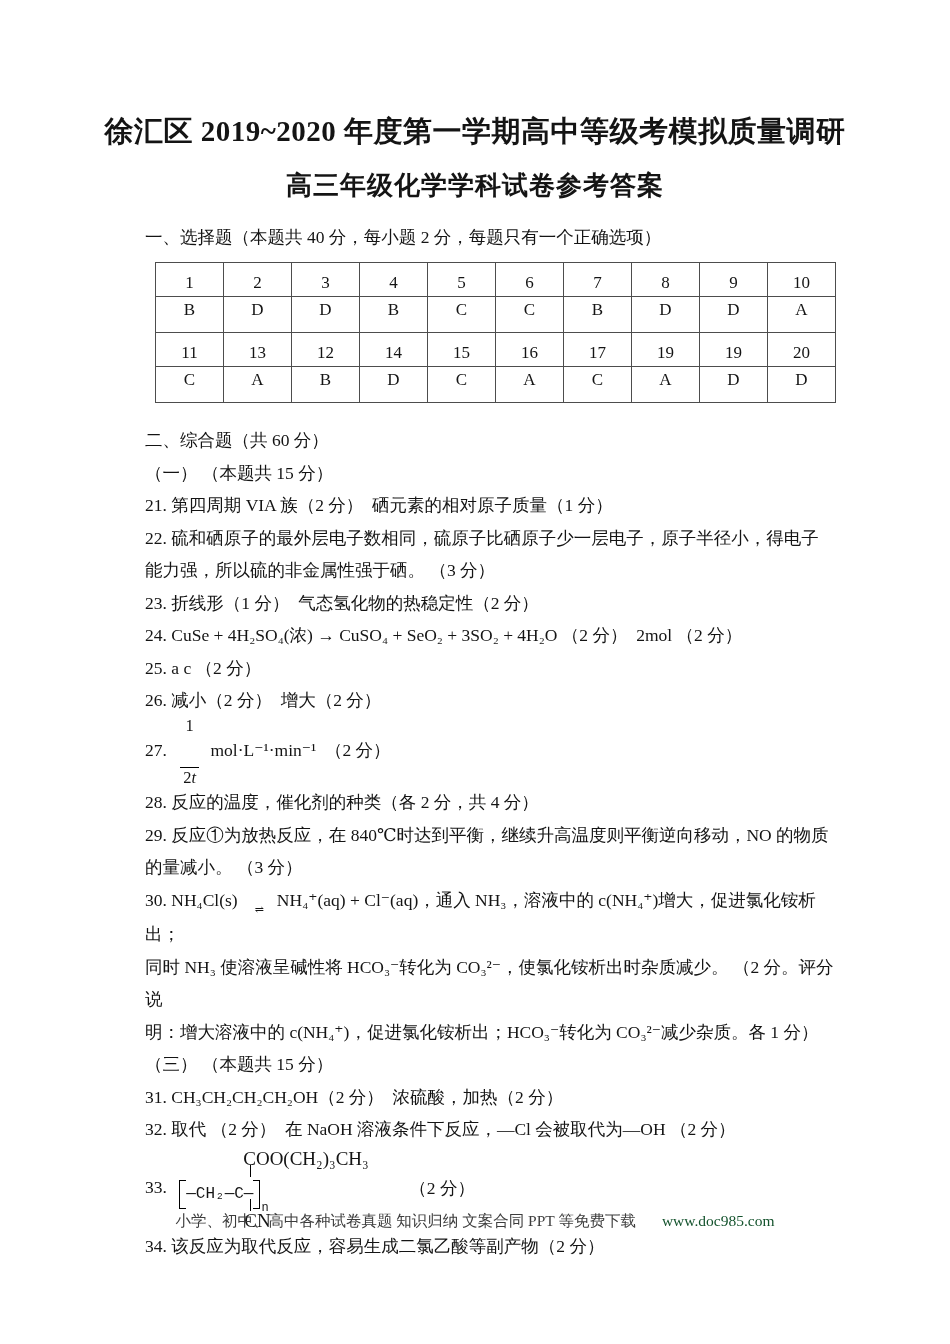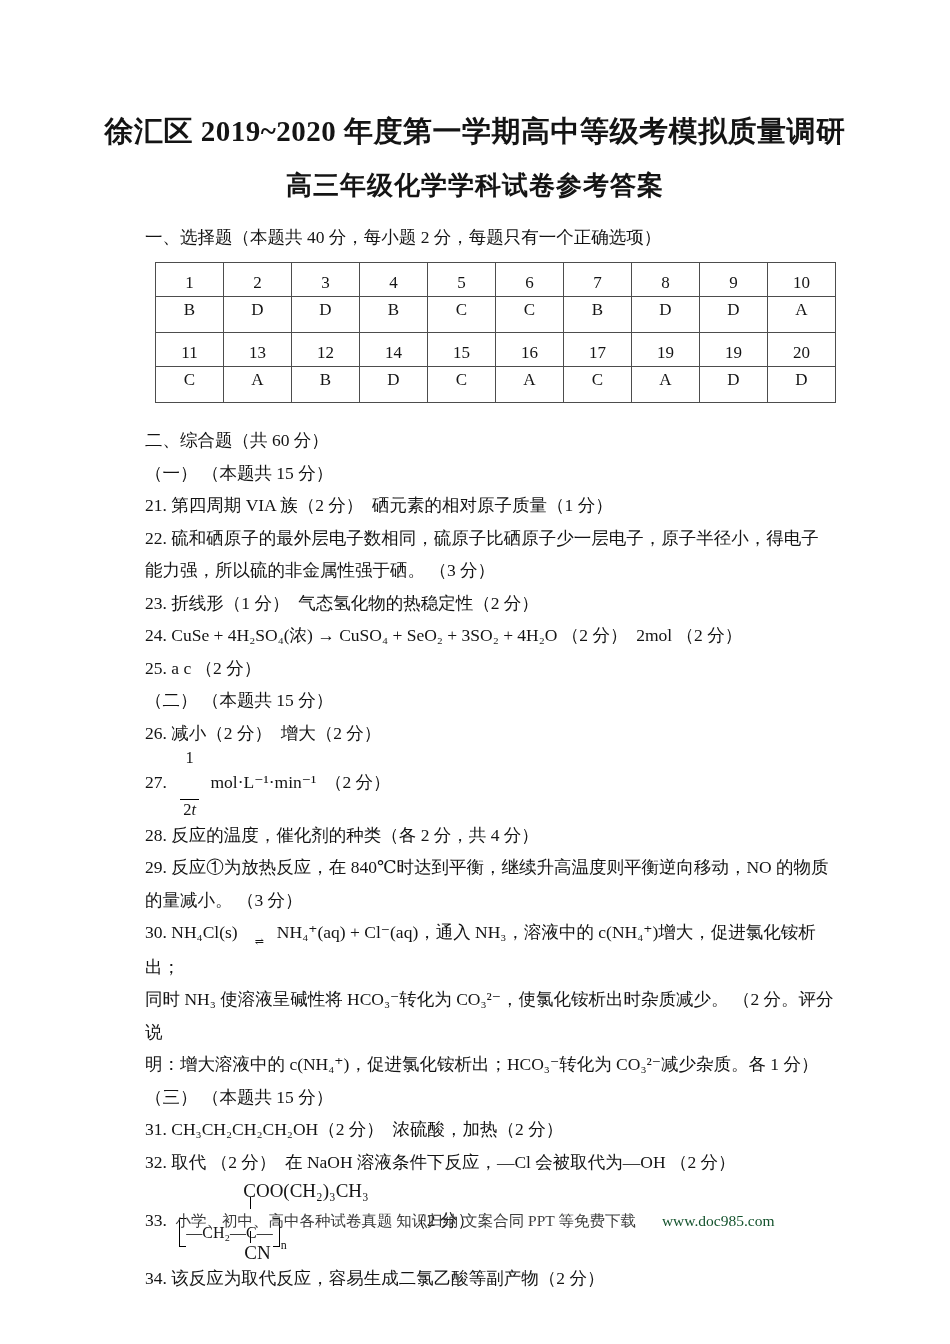--- a/index.html
+++ b/index.html
@@ -33,21 +33,21 @@
   .frac .den { border-top:1.4px solid #000; padding:1px 3px 0 3px;margin-top:33px; }
   .frac .den i { font-style:italic; }
 
   .equil { font-size:11px; position:relative; top:7px; margin:0 13px 0 17px; }
 
   .line-poly { height:84px; display:flex; align-items:center; }
   .line-poly > span { white-space:pre-wrap; }
   .poly { position:relative; width:175px; height:82px; margin-left:8px; }
   .poly-top    { position:absolute; top:1px;  left:64px; font-size:19px; white-space:nowrap; }
   .poly-bond-t { position:absolute; top:18px; left:71px; height:12px; width:0; border-left:1.5px solid #000; }
-  .poly-chain  { position:absolute; top:39px; left:0; display:flex; align-items:center; font-size:16px; }
+  .poly-chain  { position:absolute; top:33px; left:0; display:flex; align-items:center; font-size:16px;font-family:Liberation Mono, monospace; }
   .bkt { display:inline-block; width:7px; height:29px; }
   .bkt-l { border-left:1.5px solid #000; border-top:1.5px solid #000; border-bottom:1.5px solid #000; }
   .bkt-r { border-right:1.5px solid #000; border-top:1.5px solid #000; border-bottom:1.5px solid #000; }
   .sub-n { font-size:12px; align-self:flex-end; margin:0 0 -6px 1px; }
   .poly-bond-b { position:absolute; top:52px; left:71px; height:12px; width:0; border-left:1.5px solid #000; }
   .poly-bottom { position:absolute; top:63px; left:65px; font-size:19px; }
   .poly-score { margin-left:55px; }
 
   .footer {
     position:absolute; top:1211px; left:0; width:100%;
@@ -120,21 +120,20 @@
 
   <div class="content">
     <div class="line">二、综合题（共 60 分）</div>
     <div class="line">（一） （本题共 15 分）</div>
     <div class="line">21. 第四周期 VIA 族（2 分）  硒元素的相对原子质量（1 分）</div>
     <div class="line">22. 硫和硒原子的最外层电子数相同，硫原子比硒原子少一层电子，原子半径小，得电子</div>
     <div class="line">能力强，所以硫的非金属性强于硒。 （3 分）</div>
     <div class="line">23. 折线形（1 分）  气态氢化物的热稳定性（2 分）</div>
     <div class="line">24. CuSe + 4H₂SO₄(浓) → CuSO₄ + SeO₂ + 3SO₂ + 4H₂O （2 分）  2mol （2 分）</div>
     <div class="line">25. a c （2 分）</div>
-    <div class="line">（二） （本题共 15 分）</div>
     <div class="line">26. 减小（2 分）  增大（2 分）</div>
 
     <div class="line line-tall"><span>27. </span><span class="frac"><span class="num">1</span><span class="den"><span>2</span><i>t</i></span></span><span> mol·L⁻¹·min⁻¹  （2 分）</span></div>
 
     <div class="line">28. 反应的温度，催化剂的种类（各 2 分，共 4 分）</div>
     <div class="line">29. 反应①为放热反应，在 840℃时达到平衡，继续升高温度则平衡逆向移动，NO 的物质</div>
     <div class="line">的量减小。 （3 分）</div>
 
     <div class="line"><span>30. NH₄Cl(s)</span><span class="equil">⇌</span><span>NH₄⁺(aq) + Cl⁻(aq)，通入 NH₃，溶液中的 c(NH₄⁺)增大，促进氯化铵析出；</span></div>
     <div class="line">同时 NH₃ 使溶液呈碱性将 HCO₃⁻转化为 CO₃²⁻，使氯化铵析出时杂质减少。 （2 分。评分说</div>

